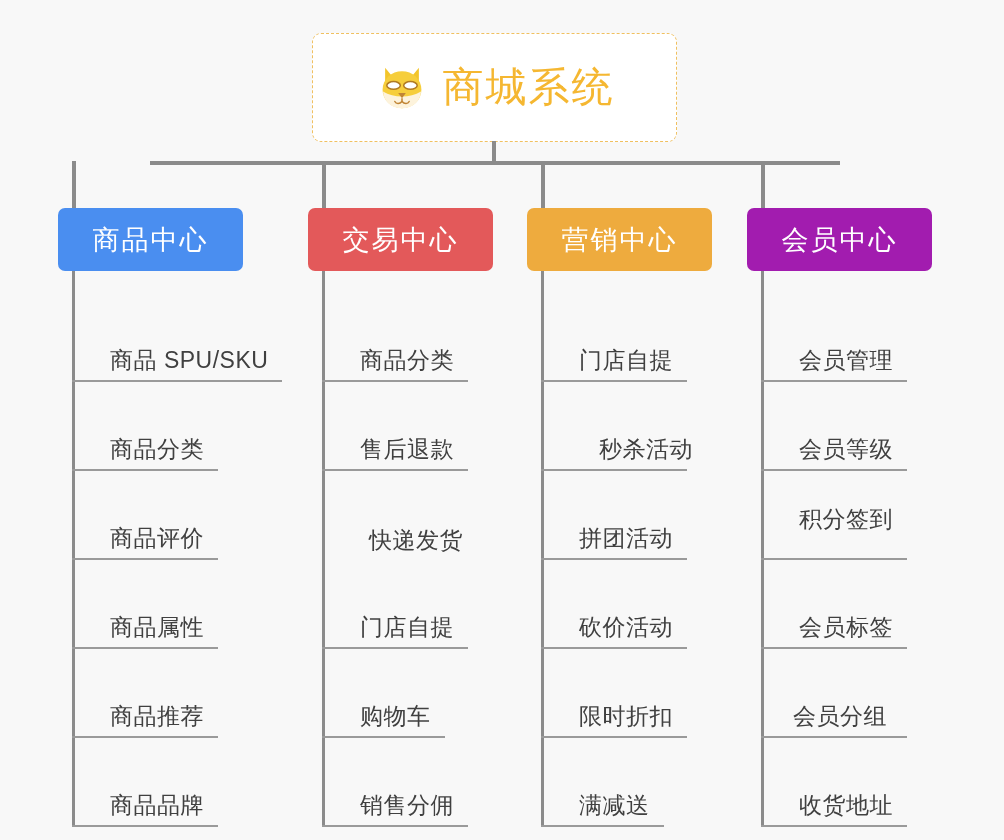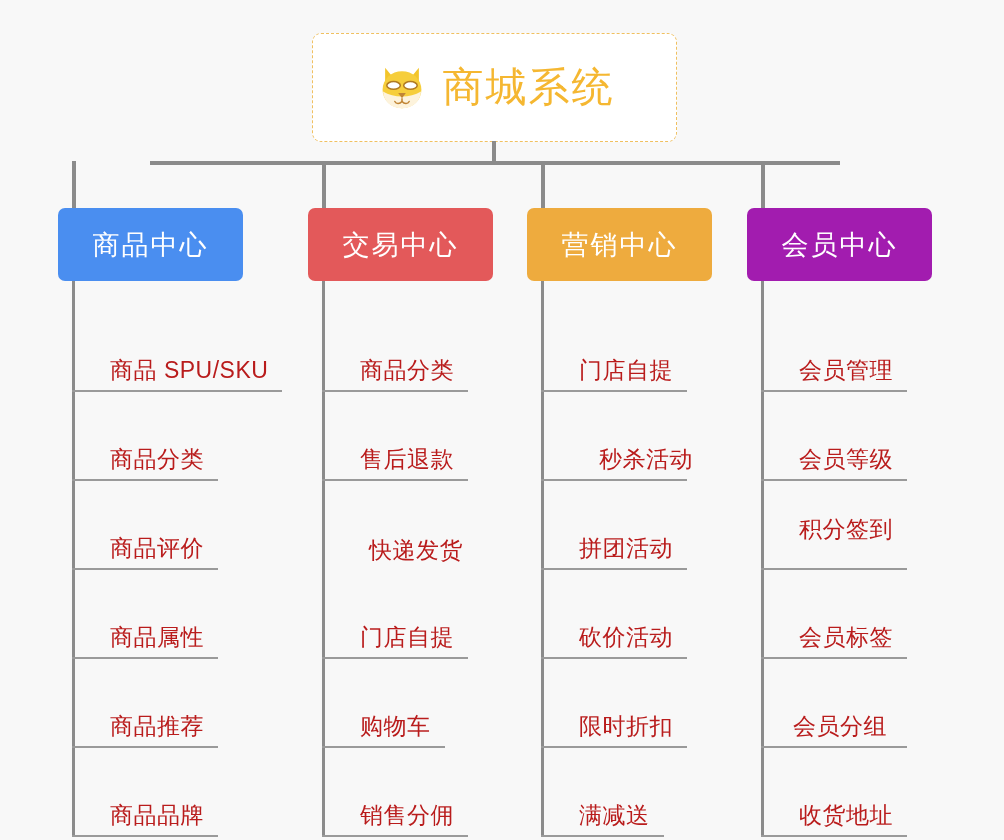--- a/index.html
+++ b/index.html
@@ -75,21 +75,21 @@
   }
   .col-drop {
     position: absolute;
     top: -47px;
     width: 4px;
     height: 47px;
     background: #8b8b8b;
   }
   .cat-header {
     box-sizing: border-box;
-    height: 73px;
+    height: 63px;
     border-radius: 7px;
     display: flex;
     align-items: center;
     justify-content: center;
     color: #ffffff;
     font-size: 27px;
     letter-spacing: 2px;
     white-space: nowrap;
   }
   .leaf-rail {
@@ -103,21 +103,21 @@
   }
   .leaf-item {
     position: absolute;
     height: 56px;
     display: flex;
     flex-direction: column;
     justify-content: flex-end;
   }
   .leaf-label {
     font-size: 23px;
-    color: #b91c1c;
+    color: #404040;
     line-height: 1.25;
     white-space: nowrap;
     padding: 0 0 5px 0;
     letter-spacing: 0.5px;
   }
   .leaf-underline {
     height: 2px;
     background: #9a9a9a;
   }
 </style>

